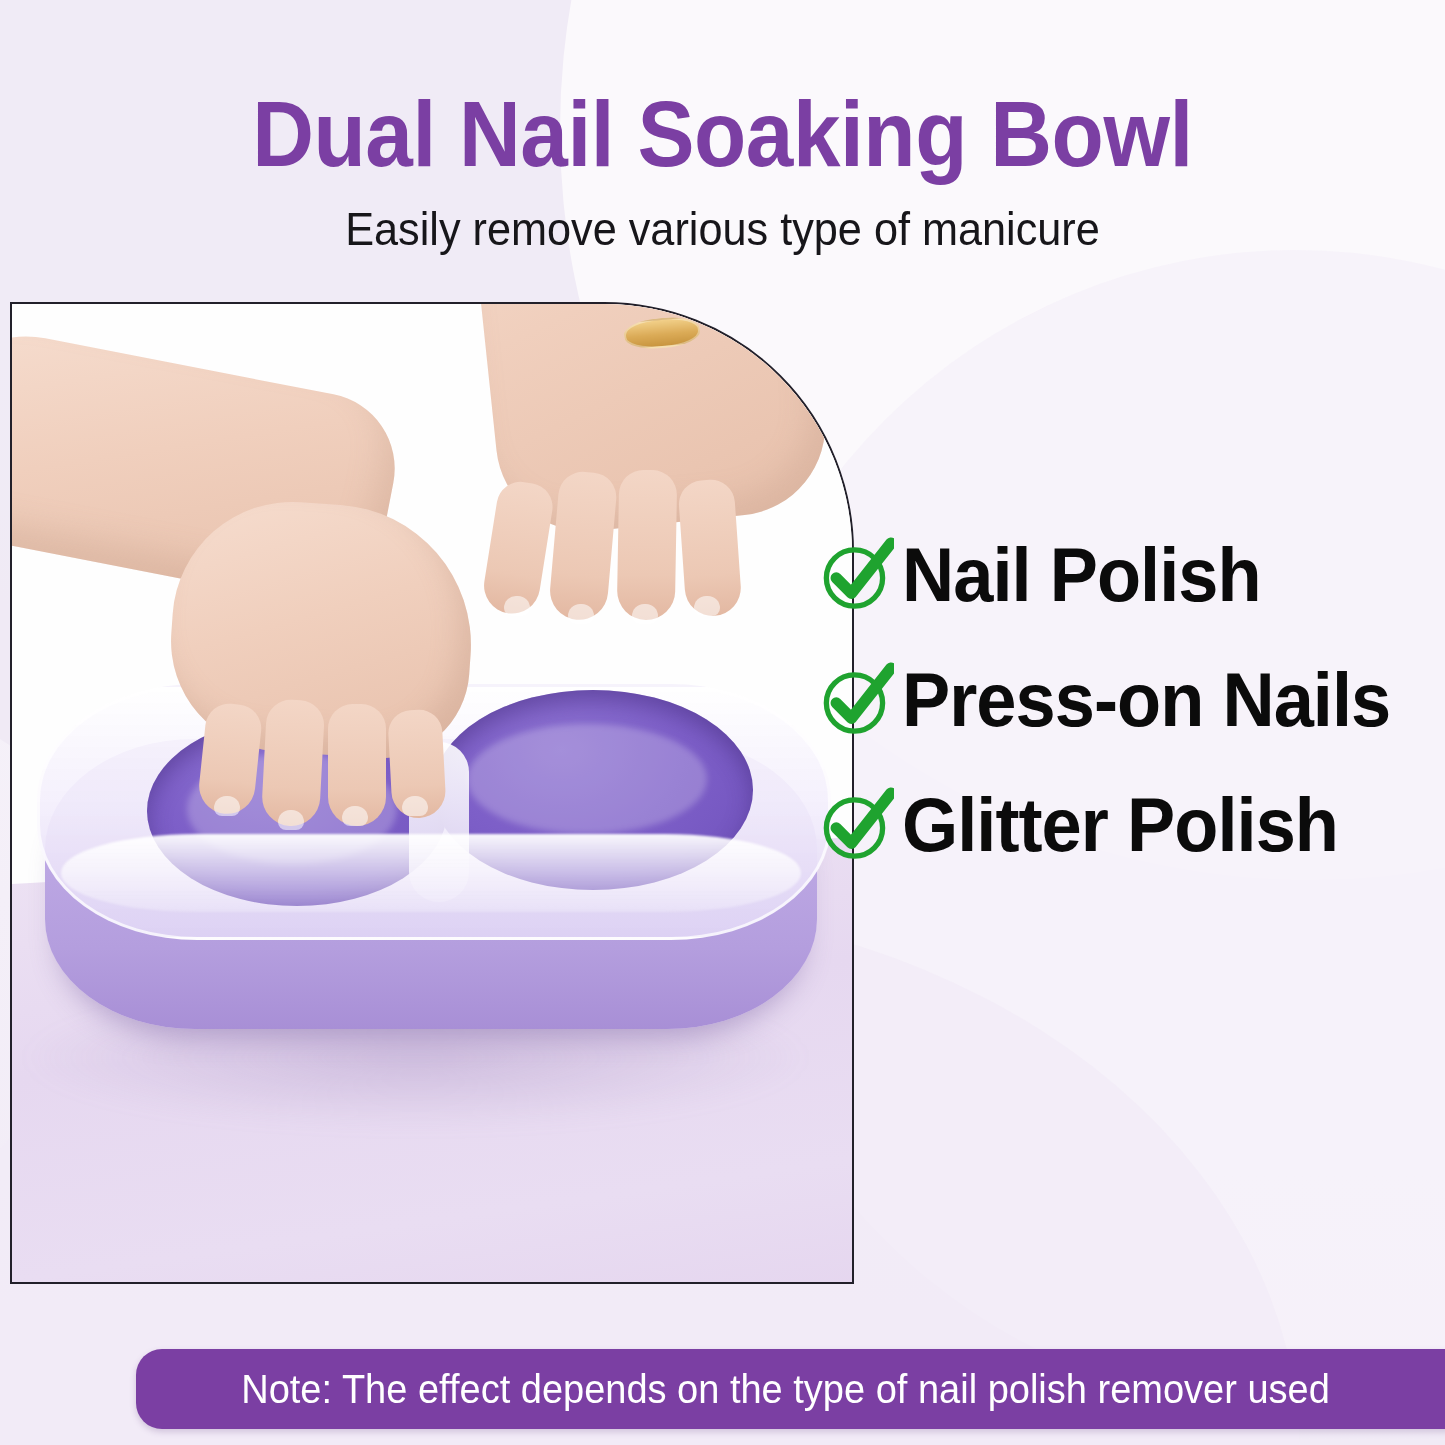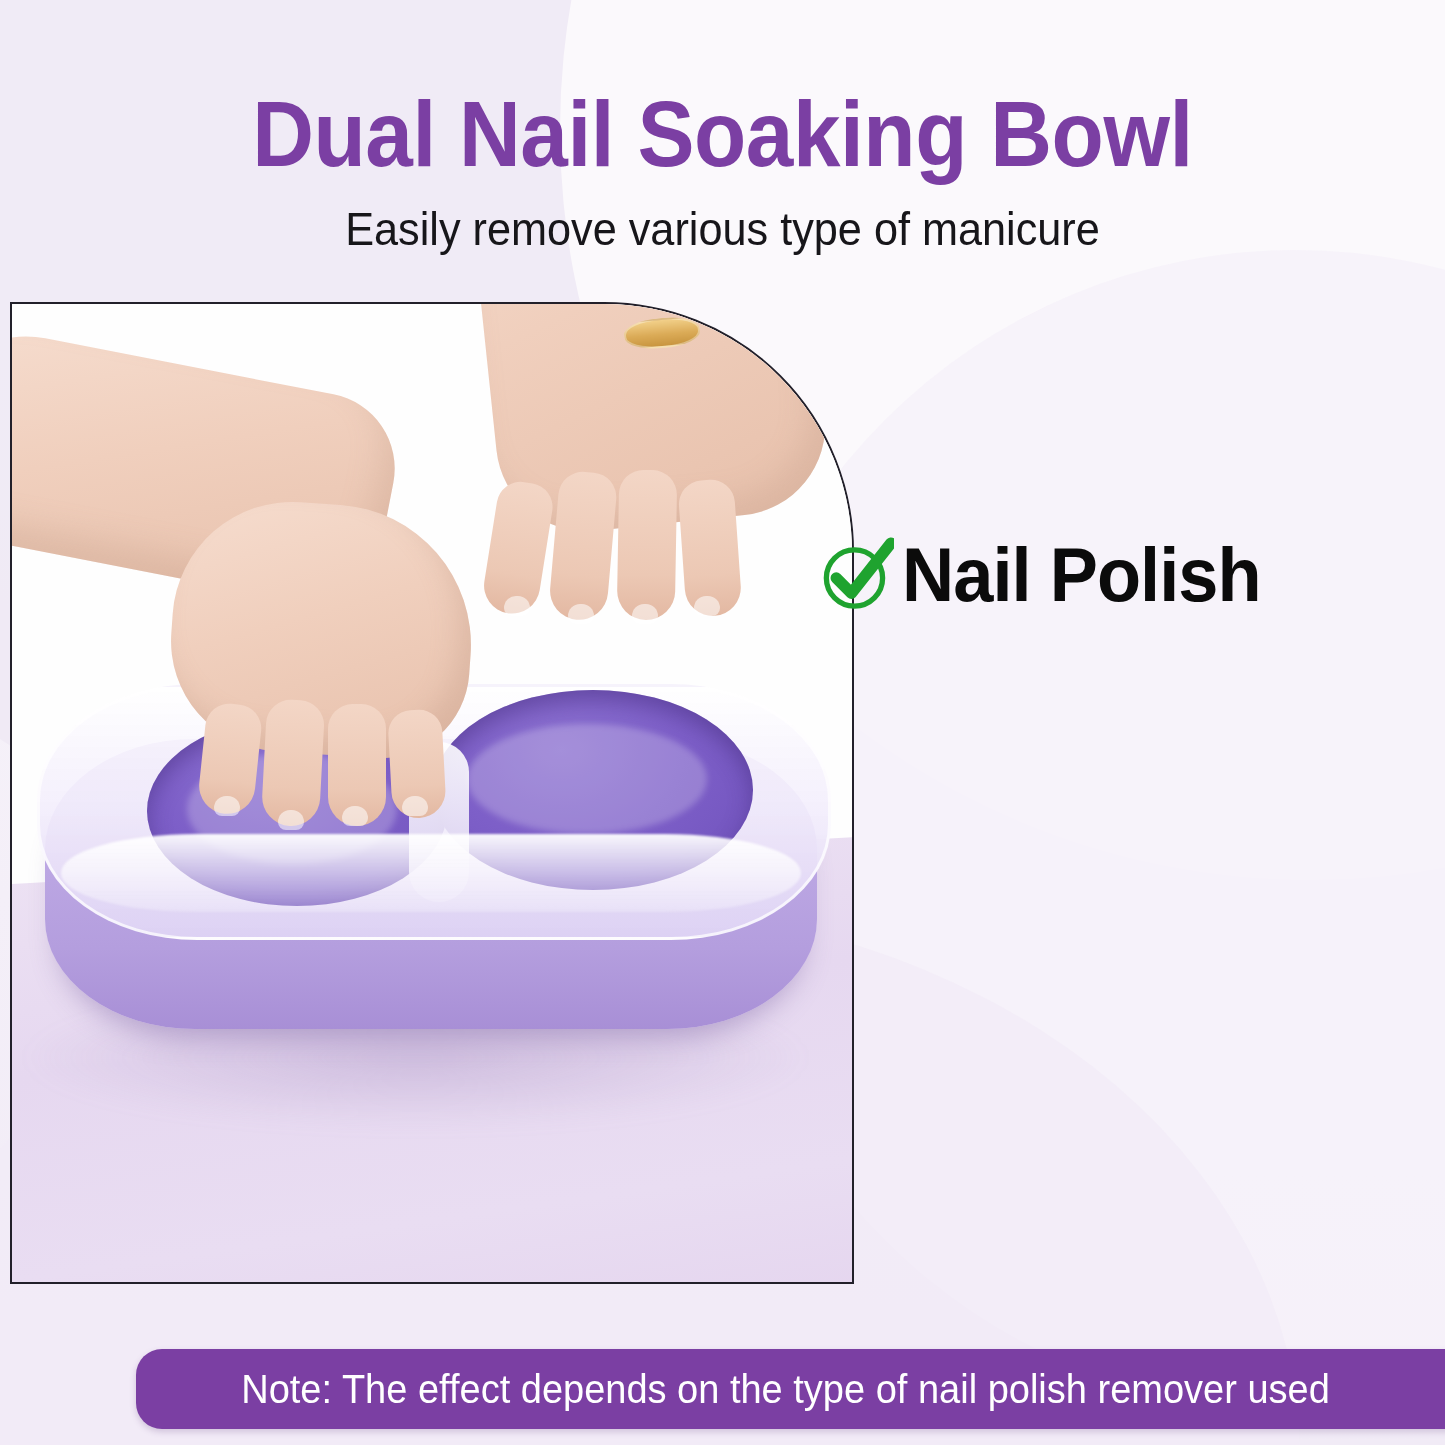--- a/index.html
+++ b/index.html
@@ -392,21 +392,35 @@
 
     <div class="benefit-row">
       <svg class="check-icon" viewBox="0 0 100 100">
         <circle cx="48" cy="54" r="37" fill="none" stroke="#1FA32F" stroke-width="7"></circle>
         <path d="M24 54 L44 74 L96 8" fill="none" stroke="#1FA32F" stroke-width="15" stroke-linecap="round" stroke-linejoin="round"></path>
       </svg>
       <span class="benefit-label">Nail Polish</span>
     </div>
 
 
-
+    <div class="benefit-row">
+      <svg class="check-icon" viewBox="0 0 100 100">
+        <circle cx="48" cy="54" r="37" fill="none" stroke="#1FA32F" stroke-width="7"></circle>
+        <path d="M24 54 L44 74 L96 8" fill="none" stroke="#1FA32F" stroke-width="15" stroke-linecap="round" stroke-linejoin="round"></path>
+      </svg>
+      <span class="benefit-label">Press-on Nails</span>
+    </div>
+
+    <div class="benefit-row">
+      <svg class="check-icon" viewBox="0 0 100 100">
+        <circle cx="48" cy="54" r="37" fill="none" stroke="#1FA32F" stroke-width="7"></circle>
+        <path d="M24 54 L44 74 L96 8" fill="none" stroke="#1FA32F" stroke-width="15" stroke-linecap="round" stroke-linejoin="round"></path>
+      </svg>
+      <span class="benefit-label">Glitter Polish</span>
+    </div>
 
 
   </div>
 
   <div class="note-bar">
     <span class="note-text">Note: The effect depends on the type of nail polish remover used</span>
   </div>
 
 </div>
 

